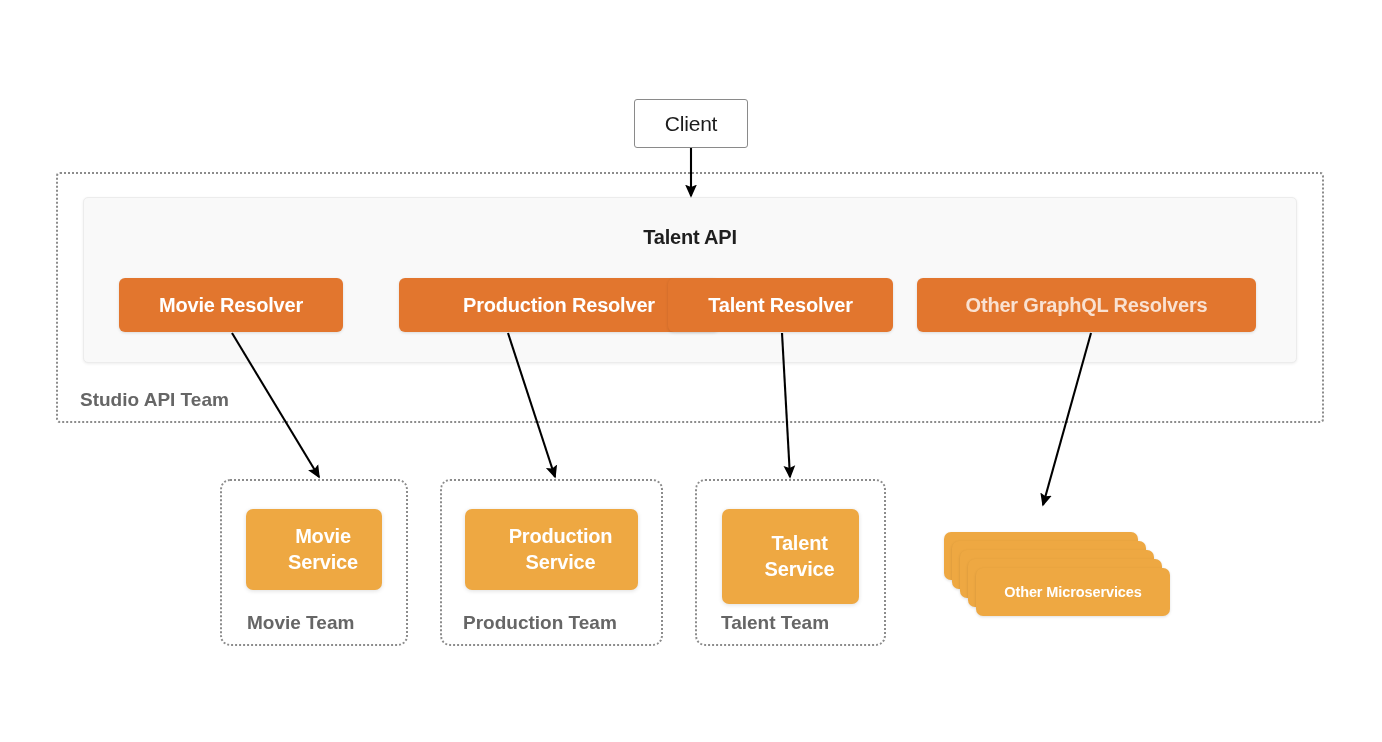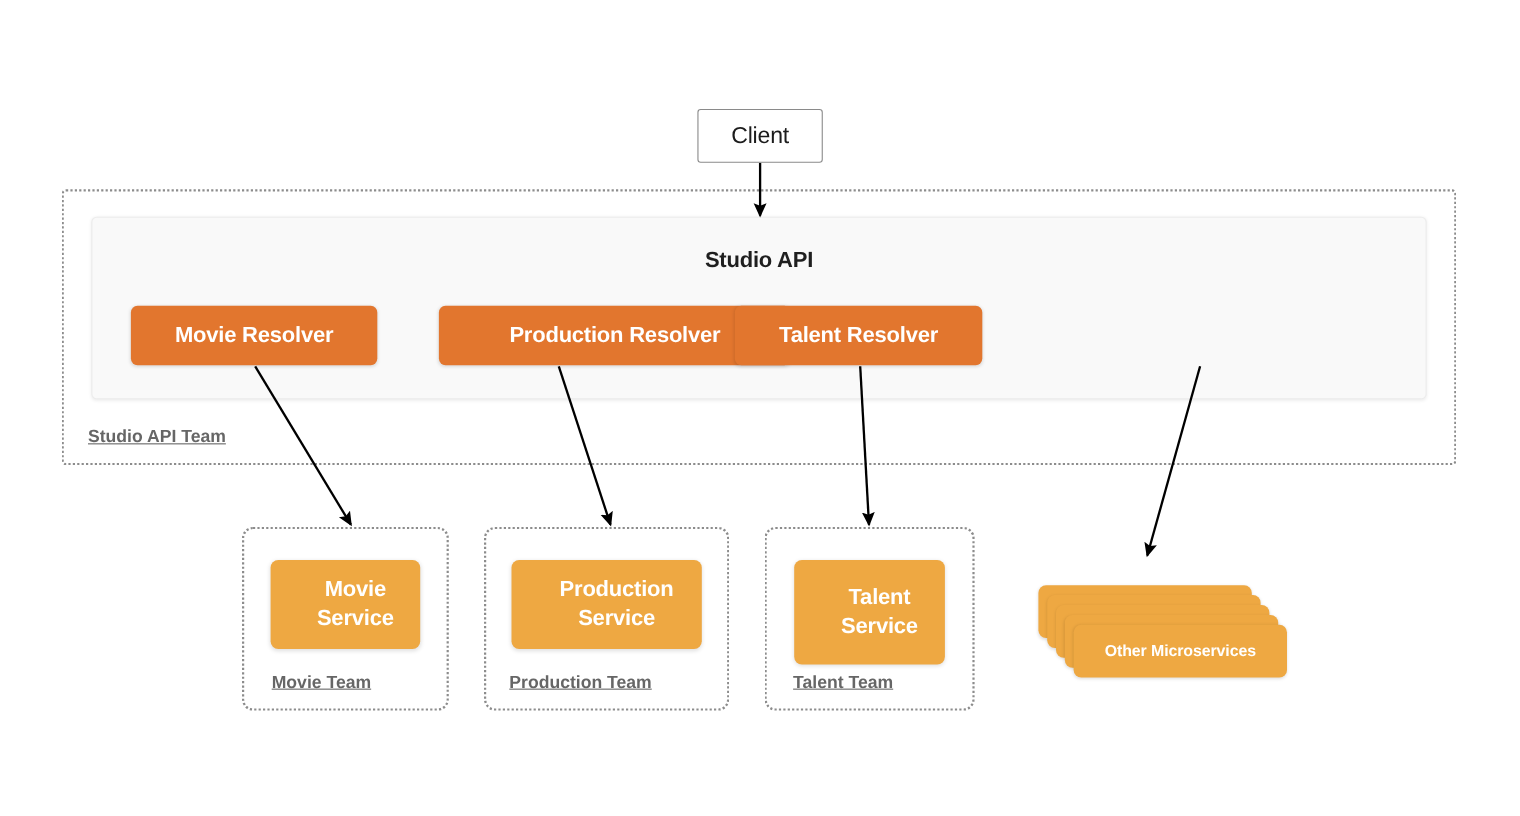--- a/index.html
+++ b/index.html
@@ -60,25 +60,24 @@
     border-radius: 4px;
   }
 
   .team-region { border-radius: 10px; }
   #movie-team-region      { left: 220px; top: 479px; width: 188px; height: 167px; }
   #production-team-region { left: 440px; top: 479px; width: 223px; height: 167px; }
   #talent-team-region     { left: 695px; top: 479px; width: 191px; height: 167px; }
 
   .region-label {
     position: absolute;
-    font-size: 16px;
+    font-size: 19px;
     font-weight: bold;
     color: #666666;
     white-space: nowrap;
-    text-decoration: underline;
   }
   #studio-team-label     { left: 80px;  top: 389px; }
   #movie-team-label      { left: 247px; top: 612px; }
   #production-team-label { left: 463px; top: 612px; }
   #talent-team-label     { left: 721px; top: 612px; }
 
   
   .studio-panel {
     position: absolute;
     left: 83px; top: 197px;
@@ -181,29 +180,30 @@
 
 <div id="diagram">
 
   <div class="client-box">Client</div>
 
   <div class="dotted-region" id="studio-region"></div>
 
   <div class="region-label" id="studio-team-label">Studio API Team</div>
 
   <div class="studio-panel">
-    <div class="studio-title">Studio API</div>
+    <div class="studio-title">Talent API</div>
   </div>
 
   <div class="resolver" id="resolver-movie">Movie Resolver</div>
 
   <div class="resolver" id="resolver-production">Production Resolver</div>
 
   <div class="resolver" id="resolver-talent">Talent Resolver</div>
 
+  <div class="resolver" id="resolver-other">Other GraphQL Resolvers</div>
 
   <div class="dotted-region team-region" id="movie-team-region"></div>
   <div class="dotted-region team-region" id="production-team-region"></div>
   <div class="dotted-region team-region" id="talent-team-region"></div>
 
   <div class="region-label" id="movie-team-label">Movie Team</div>
   <div class="region-label" id="production-team-label">Production Team</div>
   <div class="region-label" id="talent-team-label">Talent Team</div>
 
   <div class="service" id="service-movie">

